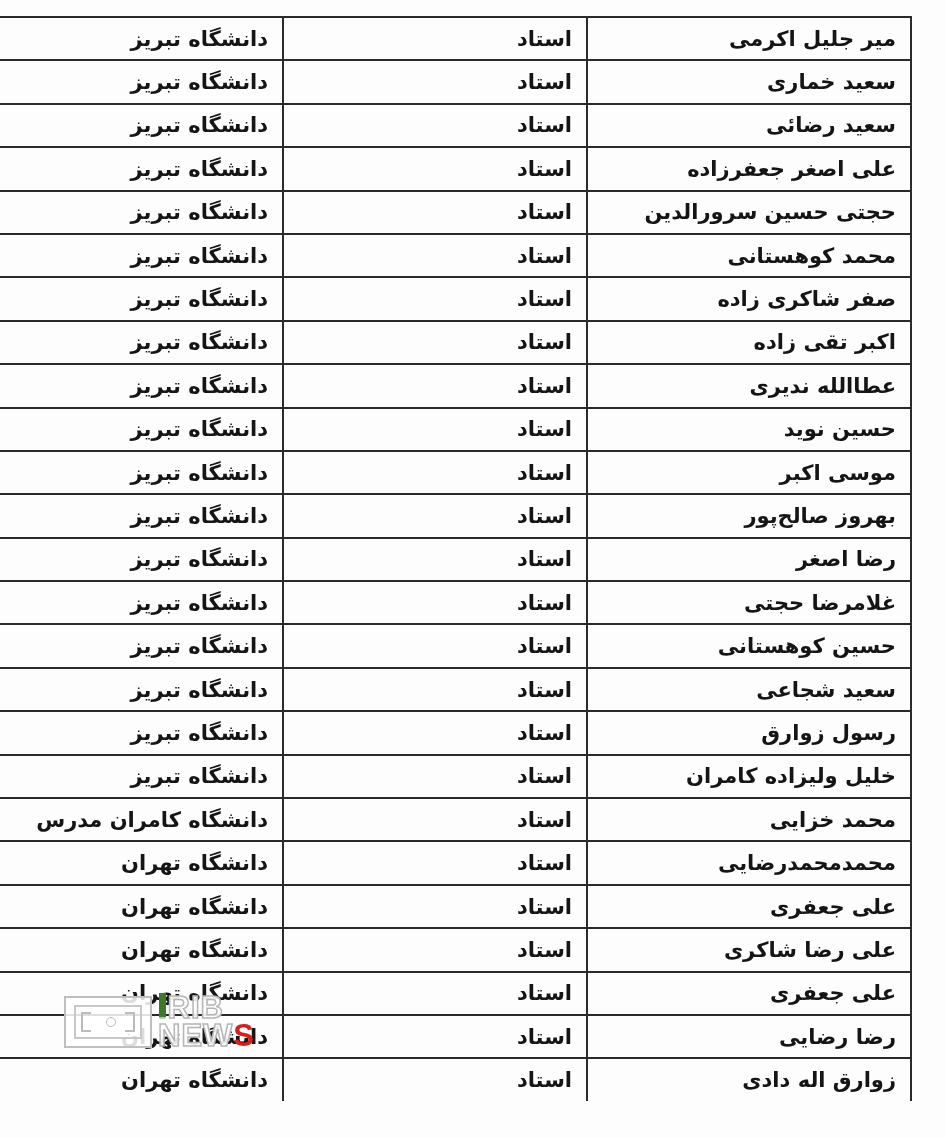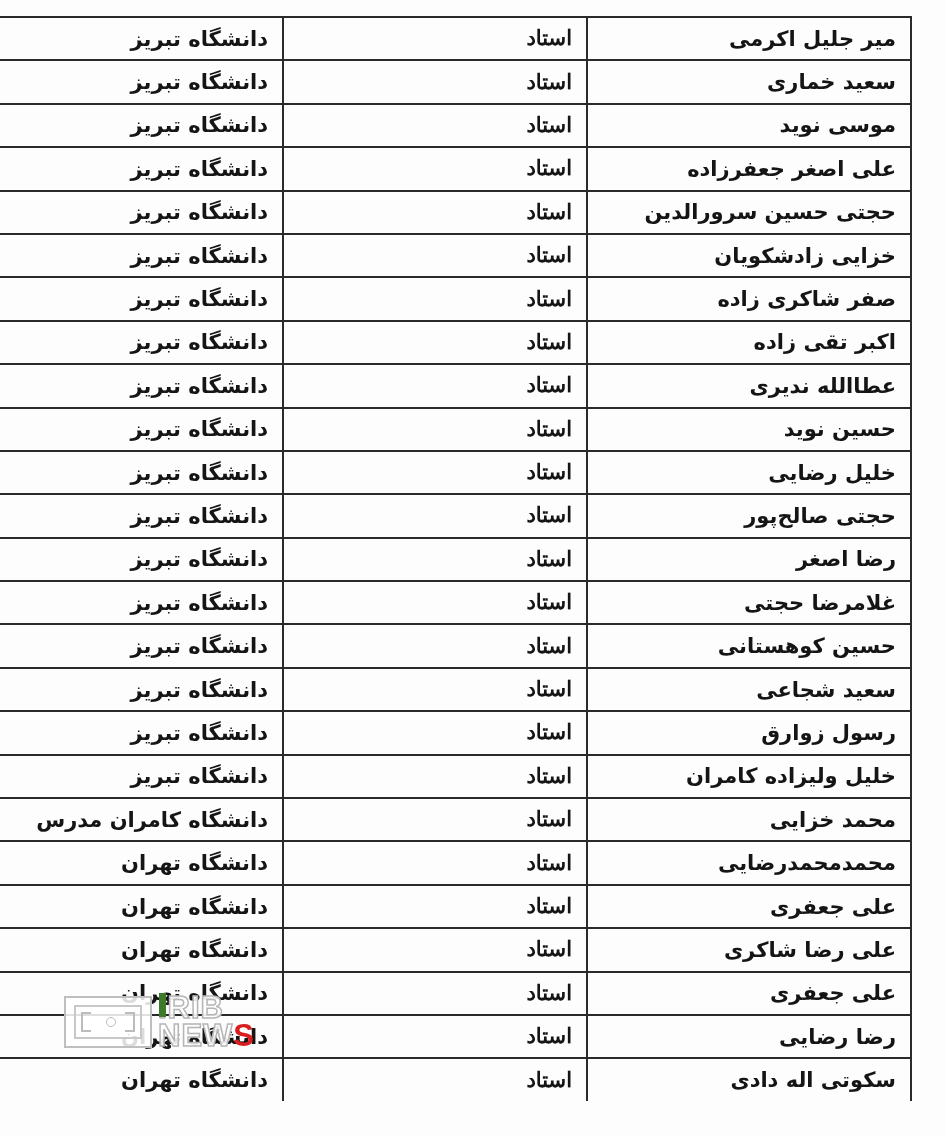--- a/index.html
+++ b/index.html
@@ -24,21 +24,21 @@
       padding: 0 14px 0 8px;
       font-size: 21px;
       font-weight: bold;
       color: #151515;
       white-space: nowrap;
       overflow: hidden;
       text-align: right;
       vertical-align: middle;
     }
     td.col-name { width: 300px; padding-right: 16px; }
-    td.col-rank { width: 280px; padding-right: 12px; font-family: Liberation Serif, serif; }
+    td.col-rank { width: 280px; padding-right: 12px; }
     td.col-univ { width: 260px; padding-right: 10px; }
     table.list tr:last-child td { border-bottom: none; }
 
     
     .watermark {
       position: absolute; left: 64px; top: 996px; width: 210px; height: 56px;
       pointer-events: none;
     }
     .wm-frame {
       position: absolute; left: 0; top: 0; width: 88px; height: 52px;
@@ -80,36 +80,36 @@
           <td class="col-name">میر جلیل اکرمی</td>
           <td class="col-rank">استاد</td>
           <td class="col-univ">دانشگاه تبریز</td>
         </tr>
         <tr>
           <td class="col-name">سعید خماری</td>
           <td class="col-rank">استاد</td>
           <td class="col-univ">دانشگاه تبریز</td>
         </tr>
         <tr>
-          <td class="col-name">موسی نوید</td>
+          <td class="col-name">سعید رضائی</td>
           <td class="col-rank">استاد</td>
           <td class="col-univ">دانشگاه تبریز</td>
         </tr>
         <tr>
           <td class="col-name">علی اصغر جعفرزاده</td>
           <td class="col-rank">استاد</td>
           <td class="col-univ">دانشگاه تبریز</td>
         </tr>
         <tr>
           <td class="col-name">حجتی حسین سرورالدین</td>
           <td class="col-rank">استاد</td>
           <td class="col-univ">دانشگاه تبریز</td>
         </tr>
         <tr>
-          <td class="col-name">خزایی زادشکویان</td>
+          <td class="col-name">محمد کوهستانی</td>
           <td class="col-rank">استاد</td>
           <td class="col-univ">دانشگاه تبریز</td>
         </tr>
         <tr>
           <td class="col-name">صفر شاکری زاده</td>
           <td class="col-rank">استاد</td>
           <td class="col-univ">دانشگاه تبریز</td>
         </tr>
         <tr>
           <td class="col-name">اکبر تقی زاده</td>
@@ -120,26 +120,26 @@
           <td class="col-name">عطاالله ندیری</td>
           <td class="col-rank">استاد</td>
           <td class="col-univ">دانشگاه تبریز</td>
         </tr>
         <tr>
           <td class="col-name">حسین نوید</td>
           <td class="col-rank">استاد</td>
           <td class="col-univ">دانشگاه تبریز</td>
         </tr>
         <tr>
-          <td class="col-name">خلیل رضایی</td>
-          <td class="col-rank">استاد</td>
-          <td class="col-univ">دانشگاه تبریز</td>
-        </tr>
-        <tr>
-          <td class="col-name">حجتی صالح‌پور</td>
+          <td class="col-name">موسی اکبر</td>
+          <td class="col-rank">استاد</td>
+          <td class="col-univ">دانشگاه تبریز</td>
+        </tr>
+        <tr>
+          <td class="col-name">بهروز صالح‌پور</td>
           <td class="col-rank">استاد</td>
           <td class="col-univ">دانشگاه تبریز</td>
         </tr>
         <tr>
           <td class="col-name">رضا اصغر</td>
           <td class="col-rank">استاد</td>
           <td class="col-univ">دانشگاه تبریز</td>
         </tr>
         <tr>
           <td class="col-name">غلامرضا حجتی</td>
@@ -190,21 +190,21 @@
           <td class="col-name">علی  جعفری</td>
           <td class="col-rank">استاد</td>
           <td class="col-univ">دانشگاه تهران</td>
         </tr>
         <tr>
           <td class="col-name">رضا رضایی</td>
           <td class="col-rank">استاد</td>
           <td class="col-univ">دانشگاه تهران</td>
         </tr>
         <tr>
-          <td class="col-name">سکوتی   اله دادی</td>
+          <td class="col-name">زوارق   اله دادی</td>
           <td class="col-rank">استاد</td>
           <td class="col-univ">دانشگاه تهران</td>
         </tr>
       </tbody>
   </table>
 
   <div class="watermark">
     <div class="wm-frame">
       <div class="wm-inner">
         <span class="wm-corner tl"></span>

